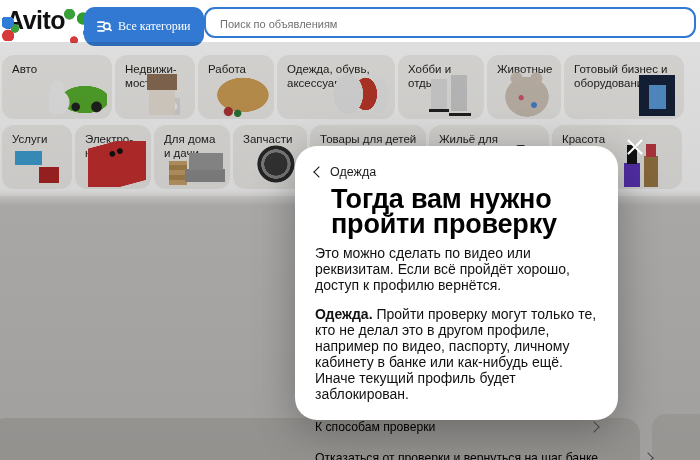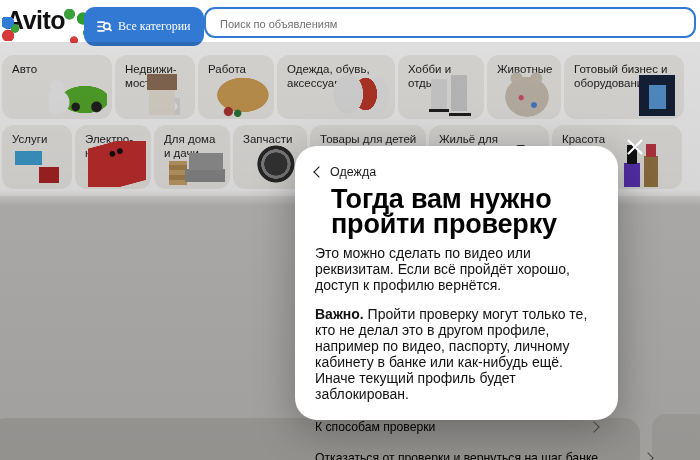--- a/index.html
+++ b/index.html
@@ -185,21 +185,21 @@
 
   <div class="overlay"></div>
 
   <div class="modal">
     <div class="back">
       <span class="chev-l"></span>
       <span>Одежда</span>
     </div>
     <div class="m-title">Тогда вам нужно пройти проверку</div>
     <p class="m-p">Это можно сделать по видео или реквизитам. Если всё пройдёт хорошо, доступ к профилю вернётся.</p>
-    <p class="m-p m-p2"><b>Важно.</b><span> Пройти проверку могут только те, кто не делал это в другом профиле, например по видео, паспорту, личному кабинету в банке или как-нибудь ещё. Иначе текущий профиль будет заблокирован.</span></p>
+    <p class="m-p m-p2"><b>Одежда.</b><span> Пройти проверку могут только те, кто не делал это в другом профиле, например по видео, паспорту, личному кабинету в банке или как-нибудь ещё. Иначе текущий профиль будет заблокирован.</span></p>
     <div class="actions" id="actions">
         <div class="action">
           <span>К способам проверки</span>
           <span class="chev-r"></span>
         </div>
         <div class="action">
           <span>Отказаться от проверки и вернуться на шаг банке</span>
           <span class="chev-r"></span>
         </div>
       </div>

